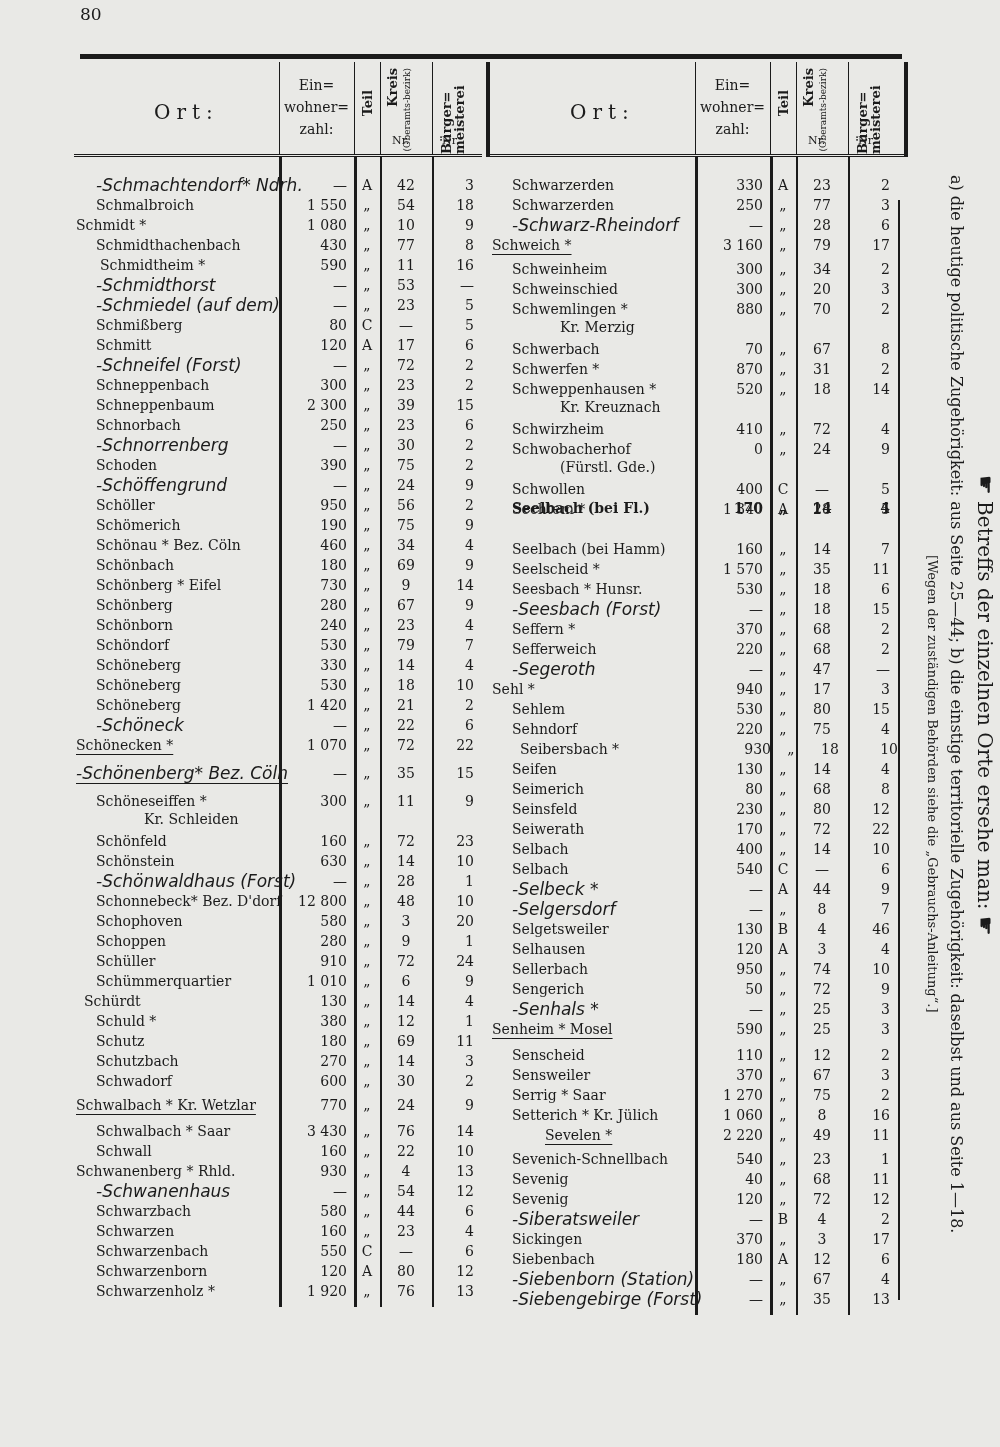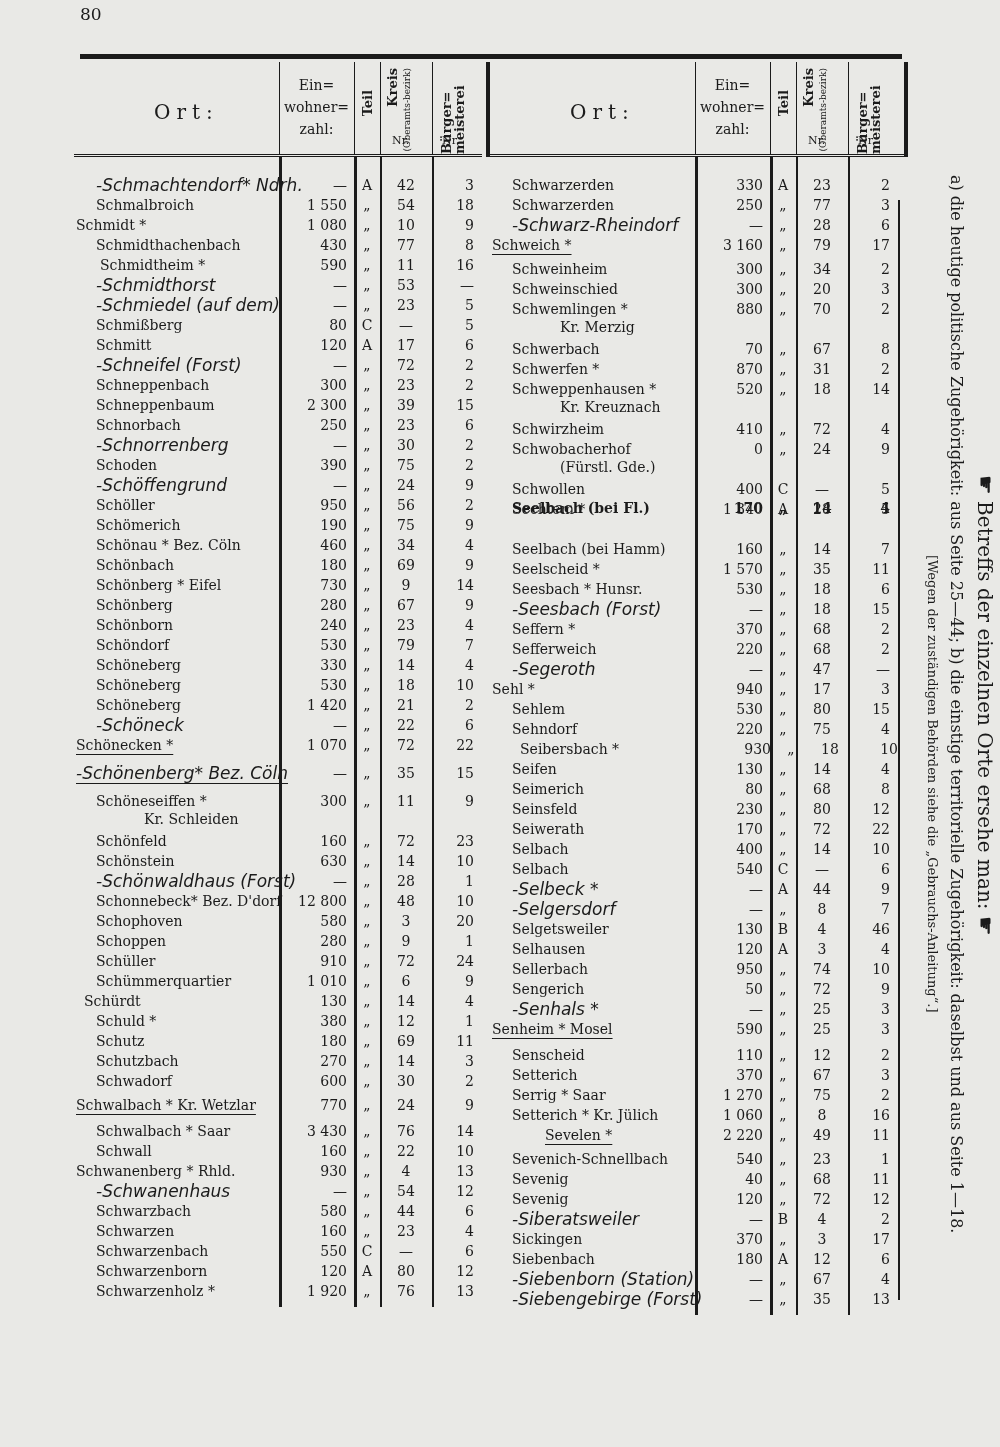--- a/index.html
+++ b/index.html
@@ -750,21 +750,21 @@
         <span class="v" style="left: 358px; width: 42px;">3</span>
       </div>
       <div class="row" style="top: 888px; left: 0px; width: 100%;">
         <span class="name " style="left: 22px;">Senscheid</span>
         <span class="v" style="left: 205px; width: 68px;">110</span>
         <span class="t" style="left: 280px; width: 26px;">„</span>
         <span class="t" style="left: 306px; width: 52px;">12</span>
         <span class="v" style="left: 358px; width: 42px;">2</span>
       </div>
       <div class="row" style="top: 908px; left: 0px; width: 100%;">
-        <span class="name " style="left: 22px;">Setterich</span>
+        <span class="name " style="left: 22px;">Sensweiler</span>
         <span class="v" style="left: 205px; width: 68px;">370</span>
         <span class="t" style="left: 280px; width: 26px;">„</span>
         <span class="t" style="left: 306px; width: 52px;">67</span>
         <span class="v" style="left: 358px; width: 42px;">3</span>
       </div>
       <div class="row" style="top: 928px; left: 0px; width: 100%;">
         <span class="name " style="left: 22px;">Serrig * Saar</span>
         <span class="v" style="left: 205px; width: 68px;">1 270</span>
         <span class="t" style="left: 280px; width: 26px;">„</span>
         <span class="t" style="left: 306px; width: 52px;">75</span>

